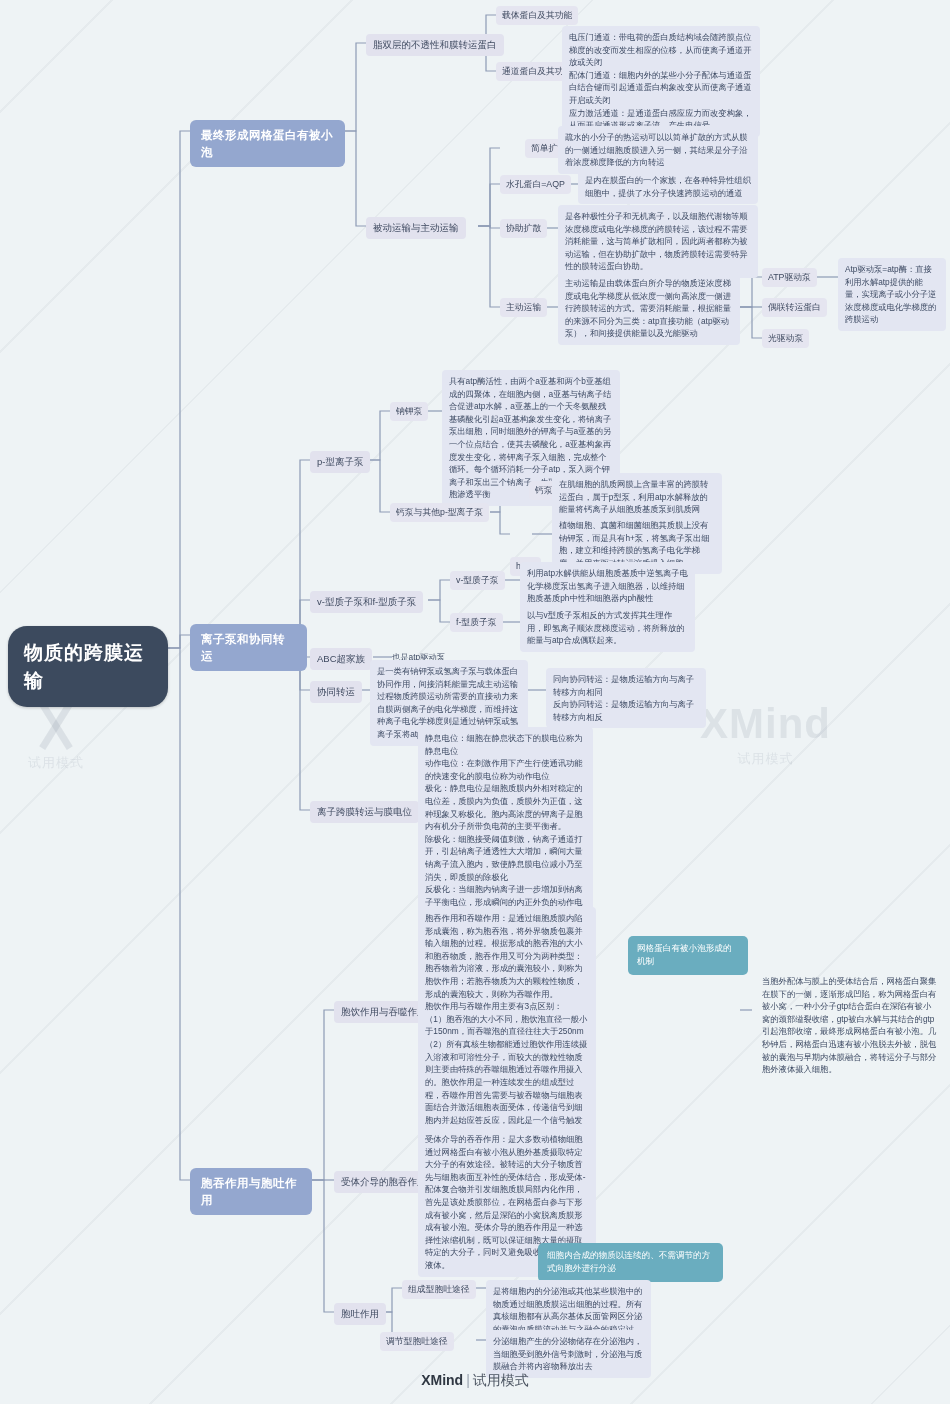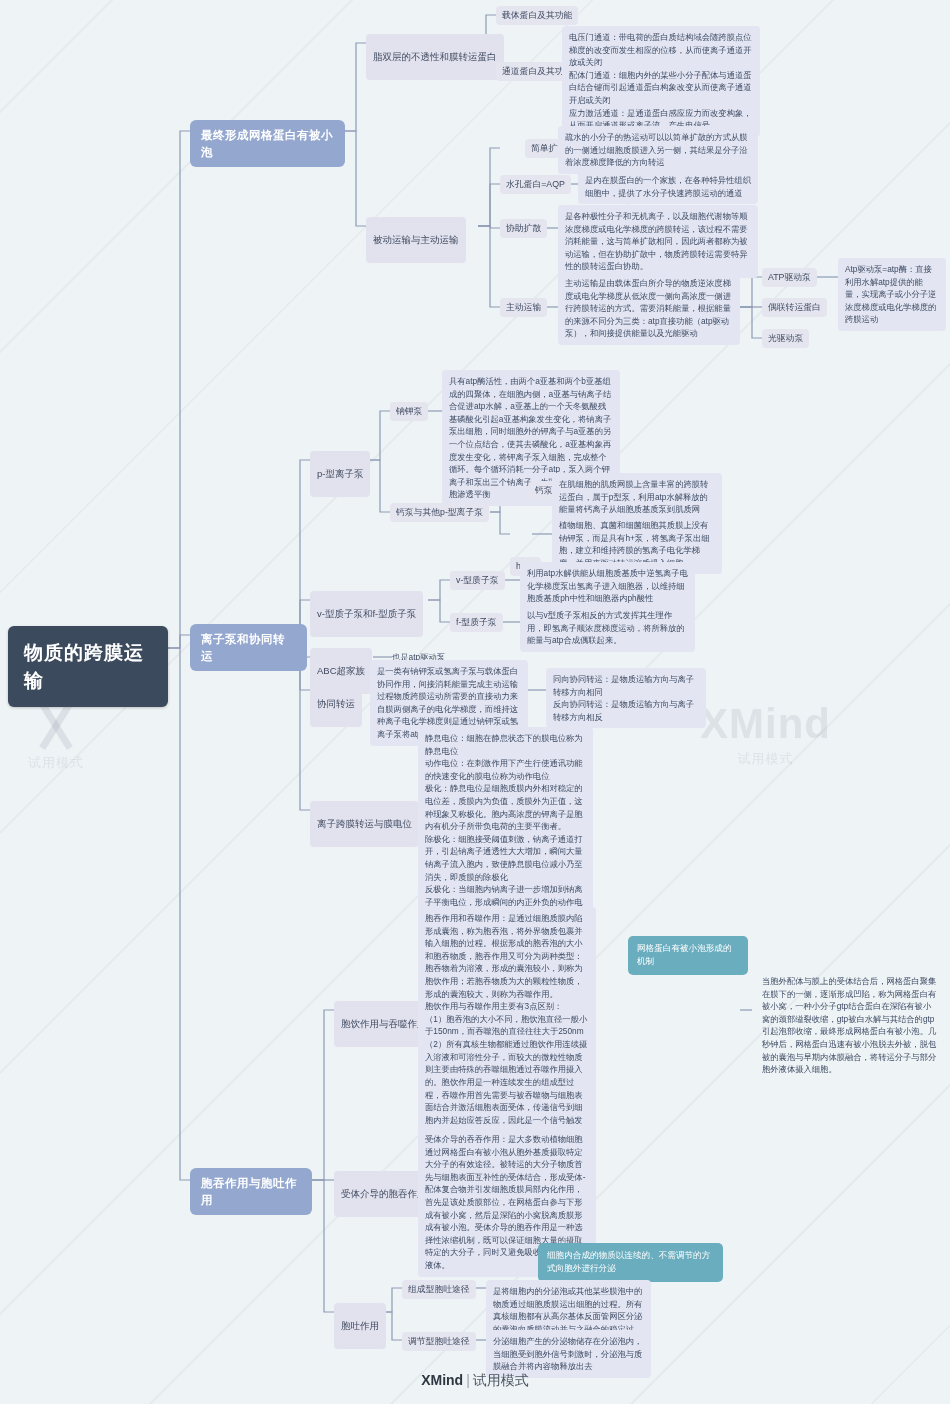--- a/index.html
+++ b/index.html
@@ -41,35 +41,35 @@
   .node {
     position:absolute;
     border-radius: 5px;
     line-height: 1.45;
     white-space: pre-line;
   }
   
   .n-root {
     background:#3c4a5e; color:#ffffff;
     font-size:19px; font-weight:bold;
-    padding:13px 16px; border-radius:6px;
+    padding:13px 16px; border-radius:19px;
     letter-spacing:1px;
     box-shadow: 0 1px 3px rgba(0,0,0,0.2);
   }
   
   .n-l1 {
     background:#94a7cf; color:#ffffff;
     font-size:11.5px; font-weight:bold;
     padding:7px 11px; border-radius:6px;
     letter-spacing:0.5px;
   }
   
   .n-l2 {
     background:#e2e2ee; color:#3f4a60;
-    font-size:9.5px; padding:16px 7px; border-radius:4px;
+    font-size:9.5px; padding:4px 7px; border-radius:4px;
   }
   
   .n-l3 {
     background:#e5e5f0; color:#3f4a60;
     font-size:8.8px; padding:3px 6px; border-radius:4px;
   }
   
   .n-note {
     background:#e3e6f2; color:#3d4a63;
     font-size:8.3px; padding:5px 7px; border-radius:4px;
@@ -258,18 +258,18 @@
 
 <div class="node n-l2" style="left:334px; top:1171px;">受体介导的胞吞作用</div>
 <div class="node n-note" style="left:418px; top:1128px; width:178px;">受体介导的吞吞作用：是大多数动植物细胞通过网格蛋白有被小泡从胞外基质摄取特定大分子的有效途径。被转运的大分子物质首先与细胞表面互补性的受体结合，形成受体-配体复合物并引发细胞质膜局部内化作用，首先是该处质膜部位，在网格蛋白参与下形成有被小窝，然后是深陷的小窝脱离质膜形成有被小泡。受体介导的胞吞作用是一种选择性浓缩机制，既可以保证细胞大量的摄取特定的大分子，同时又避免吸收细胞外大量液体。</div>
 
 <div class="node n-l2" style="left:334px; top:1303px;">胞吐作用</div>
 <div class="node n-teal" style="left:538px; top:1243px; width:185px;">细胞内合成的物质以连续的、不需调节的方式向胞外进行分泌</div>
 
 <div class="node n-l3" style="left:402px; top:1280px;">组成型胞吐途径</div>
 <div class="node n-note" style="left:486px; top:1280px; width:165px;">是将细胞内的分泌泡或其他某些膜泡中的物质通过细胞质膜运出细胞的过程。所有真核细胞都有从高尔基体反面管网区分泌的囊泡向质膜流动并与之融合的稳定过程，称为组成型胞吐途径。</div>
 
-<div class="node n-l3" style="left:402px; top:1332px;">调节型胞吐途径</div>
+<div class="node n-l3" style="left:380px; top:1332px;">调节型胞吐途径</div>
 <div class="node n-note" style="left:486px; top:1330px; width:165px;">分泌细胞产生的分泌物储存在分泌泡内，当细胞受到胞外信号刺激时，分泌泡与质膜融合并将内容物释放出去</div>
 
 <div id="footer">
   <b>XMind</b><span class="sep">|</span><span class="mode">试用模式</span>
 </div>
 
 </body></html>

